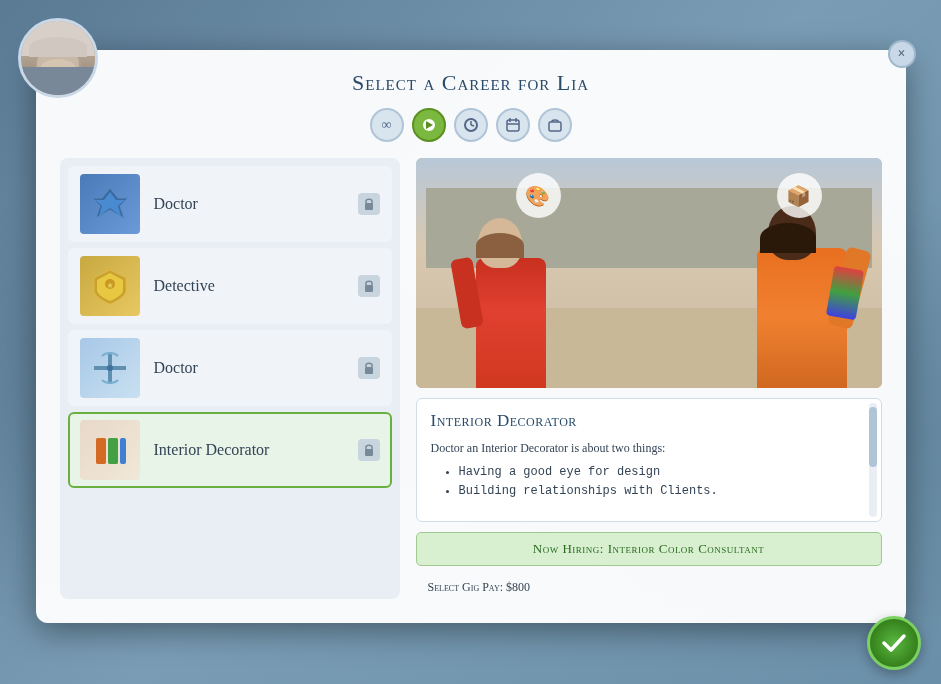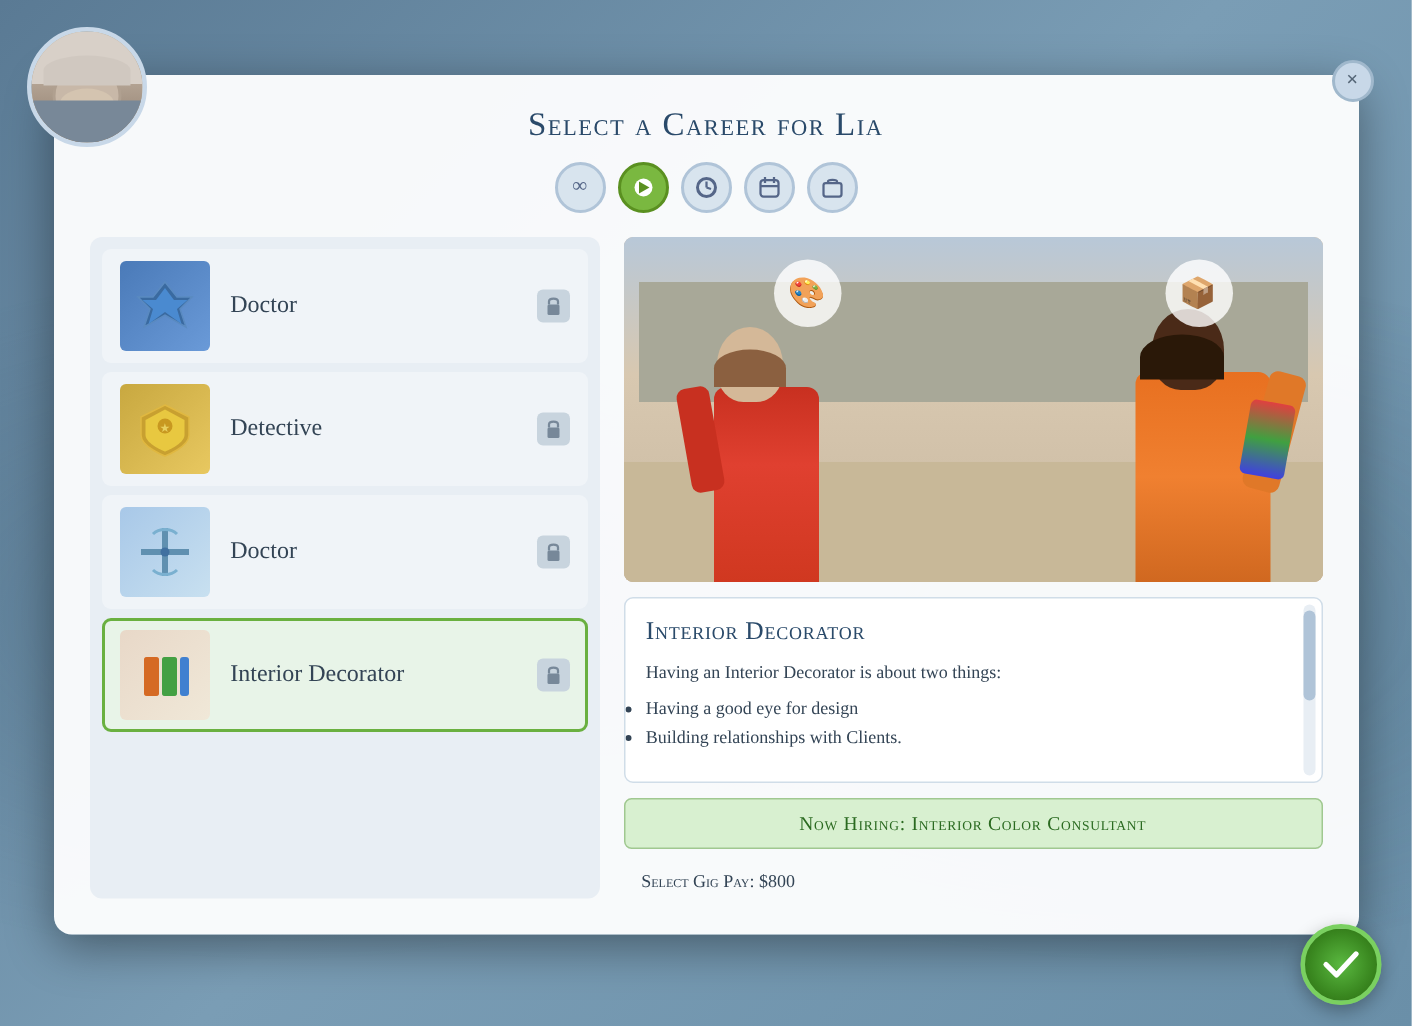--- a/index.html
+++ b/index.html
@@ -260,22 +260,23 @@
       letter-spacing: 0.5px;
       margin-bottom: 8px;
     }
     .detail-desc {
       font-size: 12px;
       color: #334455;
       line-height: 1.5;
       margin-bottom: 6px;
     }
     .detail-bullets {
-      margin-left: 0;
+      margin-left: 28px;
       margin-bottom: 8px;
+      font-family: Liberation Mono, monospace;
     }
     .detail-bullets li {
       font-size: 12px;
       color: #334455;
       line-height: 1.6;
     }
     .detail-scroll {
       position: absolute;
       right: 4px;
       top: 4px;
@@ -491,21 +492,21 @@
 
           <div style="position:absolute;bottom:70px;right:2px;width:30px;height:50px;background:linear-gradient(180deg,#e04040,#40a040,#4040e0);border-radius:4px;transform:rotate(10deg);"></div>
         </div>
 
         <div class="scene-icon1">🎨</div>
         <div class="scene-icon2">📦</div>
       </div>
 
       <div class="detail-content">
         <div class="detail-career-title">Interior Decorator</div>
-        <p class="detail-desc">Having an Interior Decorator is about two things:</p>
+        <p class="detail-desc">Doctor an Interior Decorator is about two things:</p>
         <ul class="detail-bullets">
           <li>Having a good eye for design</li>
           <li>Building relationships with Clients.</li>
         </ul>
         <div class="detail-scroll">
           <div class="detail-scroll-thumb"></div>
         </div>
       </div>
 
       <div class="hiring-badge">Now Hiring: Interior Color Consultant</div>

